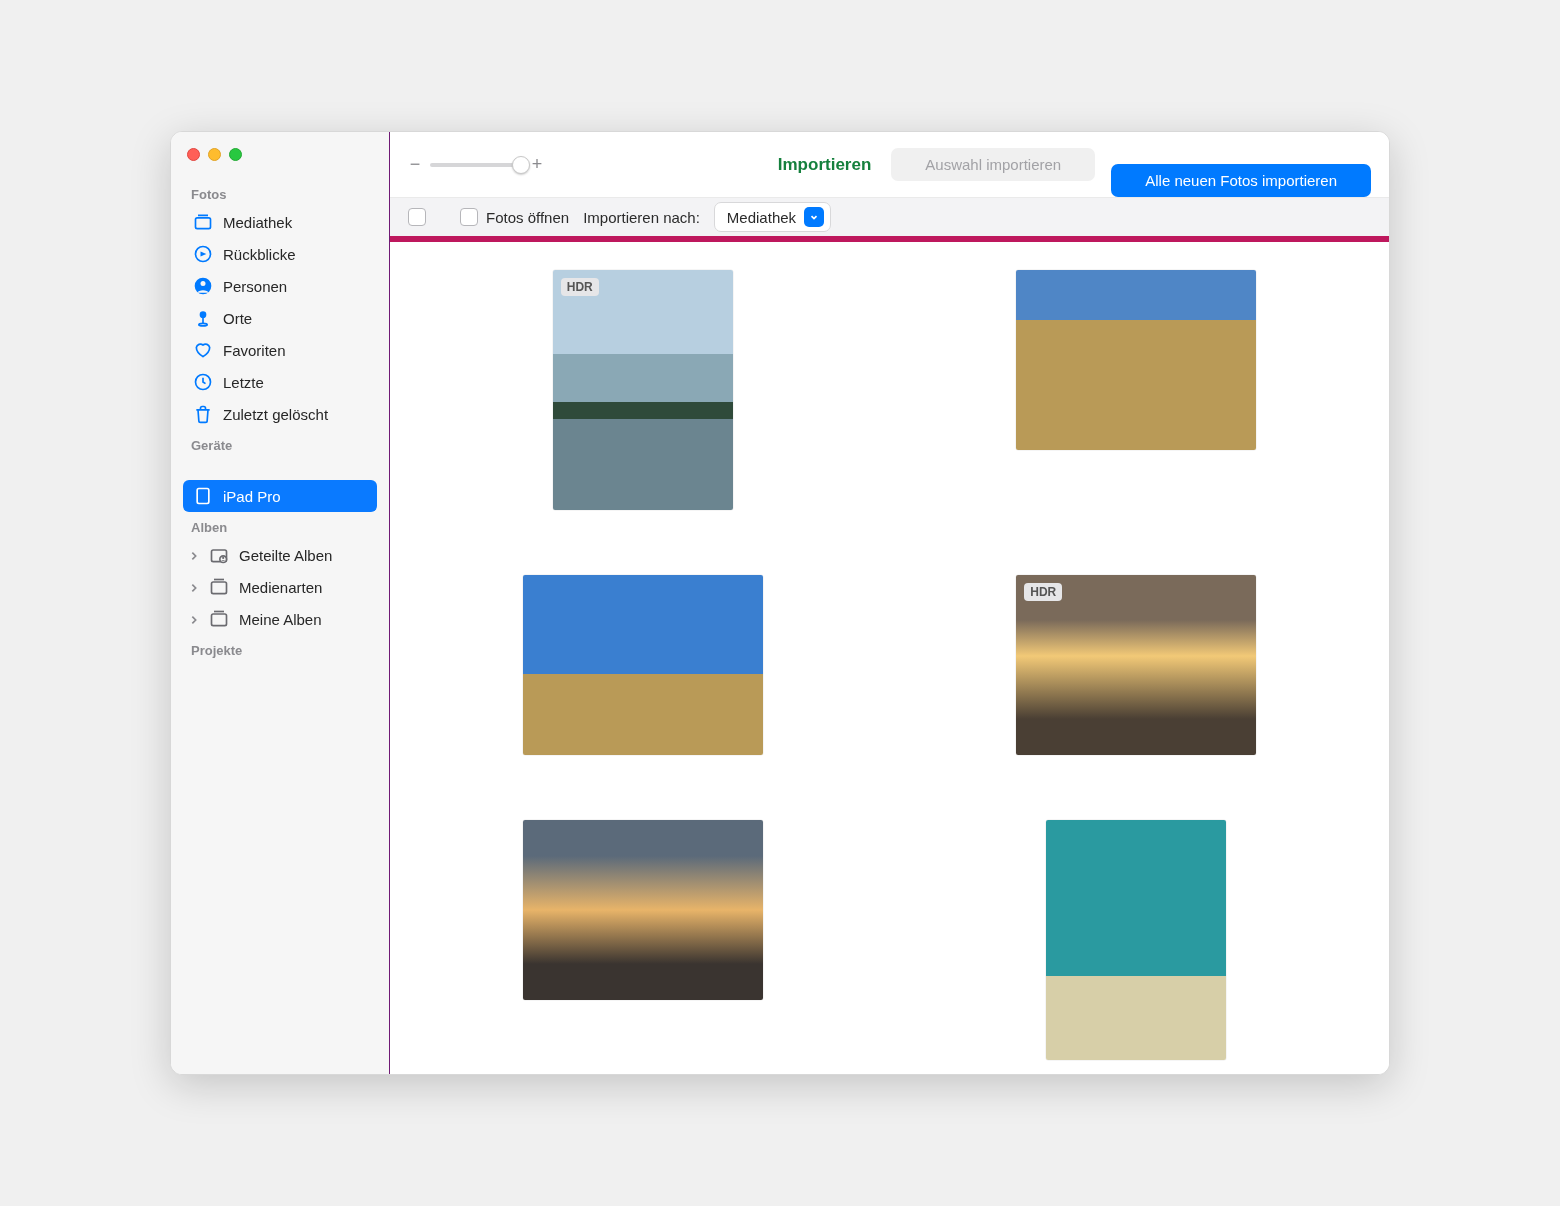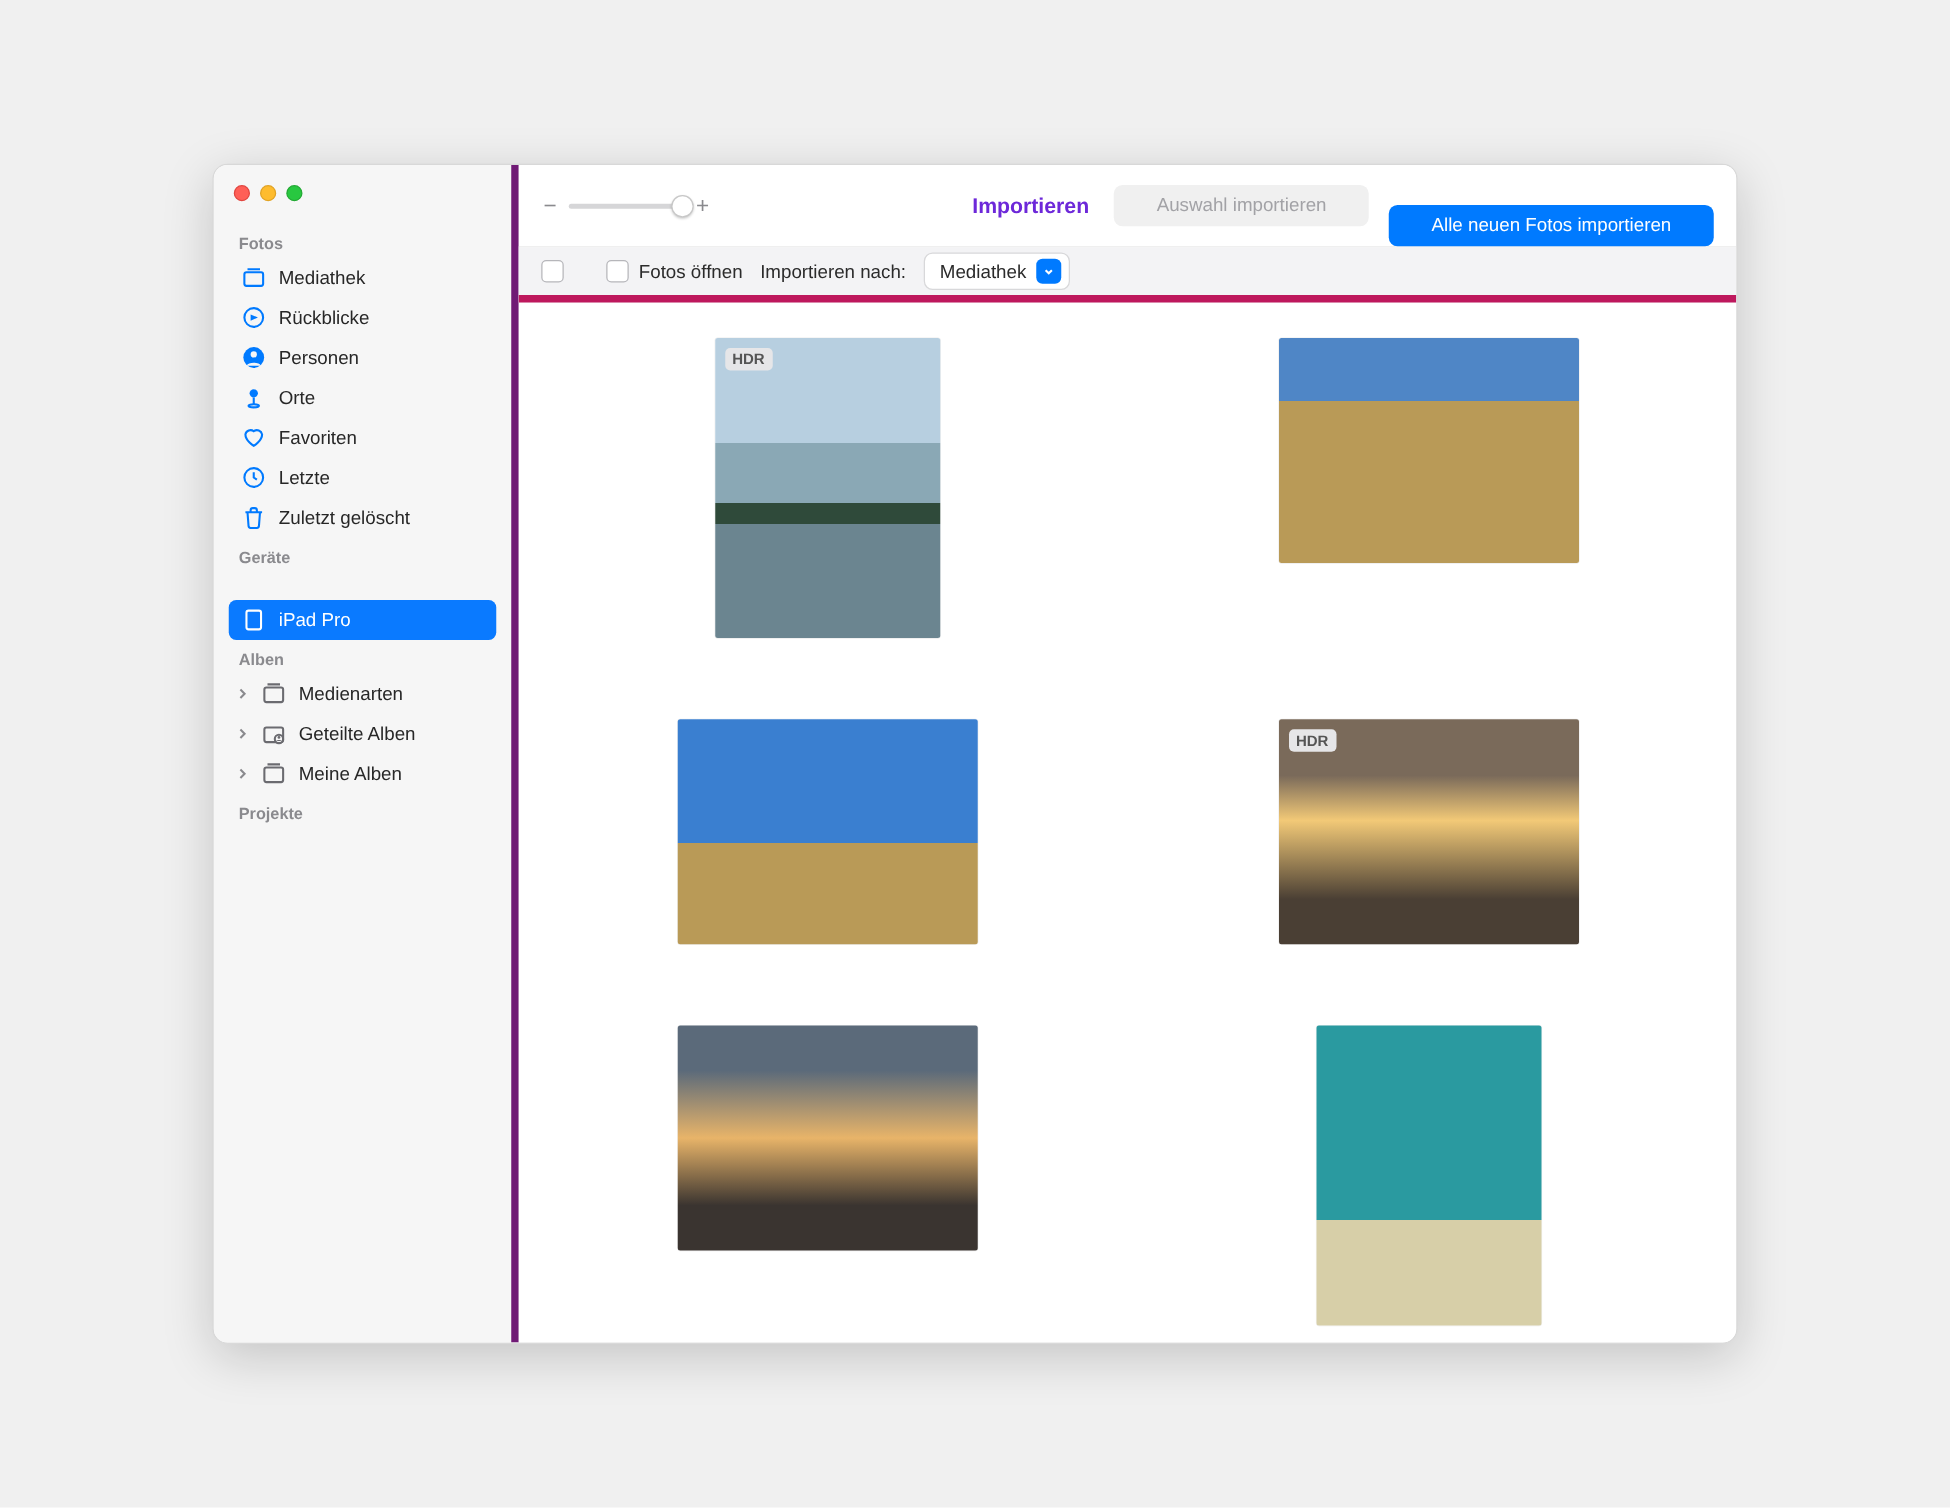--- a/index.html
+++ b/index.html
@@ -13,23 +13,23 @@
     width: 1220px; height: 944px;
     background: #ffffff;
     border-radius: 12px;
     box-shadow: 0 10px 40px rgba(0,0,0,0.18);
     display: flex;
     overflow: hidden;
     border: 1px solid #d8d8d8;
   }
   
   .sidebar {
-    width: 244px; flex-shrink: 0;
+    width: 219px; flex-shrink: 0;
     background: #f6f6f6;
-    border-right: 6px solid #701a75;
+    border-right: 1px solid #701a75;
     padding: 14px 12px 12px 12px;
     overflow-y: auto;
   }
   .traffic { display: flex; gap: 8px; padding: 2px 0 18px 4px; }
   .tl { width: 13px; height: 13px; border-radius: 50%; }
   .tl.red { background:#ff5f57; border:0.5px solid #e14640;}
   .tl.yel { background:#febc2e; border:0.5px solid #e1a325;}
   .tl.grn { background:#28c840; border:0.5px solid #23a934;}
   .section-head {
     font-size: 13px; font-weight: 600; color:#8a8a8e;
@@ -50,21 +50,21 @@
   .main { flex:1; display:flex; flex-direction:column; background:#fff; }
   .toolbar {
     height: 66px; display:flex; align-items:center;
     padding: 0 18px; gap: 16px; border-bottom:1px solid #eaeaea;
   }
   .zoom { display:flex; align-items:center; gap:8px; color:#8a8a8e; }
   .zoom .minus, .zoom .plus { font-size:18px; color:#8a8a8e; width:14px; text-align:center;}
   .slider { position:relative; width:92px; height:4px; background:#d6d6d8; border-radius:2px;}
   .slider .knob { position:absolute; right:-8px; top:50%; transform:translateY(-50%); width:18px; height:18px; background:#fff; border:0.5px solid #c8c8c8; border-radius:50%; box-shadow:0 1px 2px rgba(0,0,0,.2);}
   .tb-spacer { flex:1; }
-  .tb-title { font-size:17px; font-weight:700; color:#6d28d9; margin-right:4px;}
+  .tb-title { font-size:17px; font-weight:700; color:#15803d; margin-right:4px;}
   .btn {
     font-size:15px; padding:8px 34px; border-radius:7px; border:none;
     cursor:pointer; white-space:nowrap;
   }
   .btn.secondary { background:#f0f0f0; color:#a2a2a6; }
   .btn.primary { background:#007aff; color:#ffffff; font-weight:500;margin-top:31px;}
   
   .optbar {
     height:44px; display:flex; align-items:center; gap:14px;
     padding:0 18px; background:#f3f3f5; border-bottom:6px solid #be185d;
@@ -204,40 +204,40 @@
     <div class="section-head">Alben</div>
     <div class="side-item album">
       <span class="chev">
         <svg viewBox="0 0 12 12" width="10" height="10">
             <path d="M4 2l4 4-4 4" fill="none" stroke="currentColor" stroke-width="2"></path>
           </svg>
       </span>
       <span class="icon">
         <svg viewBox="0 0 24 24" width="20" height="20" fill="none" stroke="currentColor" stroke-width="2">
             <rect x="3" y="6" width="18" height="14" rx="2"></rect>
-            <path d="M6 3h12"></path>
-          </svg>
-      </span>
-      <span>Medienarten</span>
+            <circle cx="17" cy="17" r="4" fill="#f6f6f6"></circle>
+            <circle cx="17" cy="15.5" r="1.3" fill="currentColor" stroke="none"></circle>
+            <path d="M14.5 19c.7-1.2 4.3-1.2 5 0" fill="currentColor" stroke="none"></path>
+          </svg>
+      </span>
+      <span>Geteilte Alben</span>
     </div>
     <div class="side-item album">
       <span class="chev">
         <svg viewBox="0 0 12 12" width="10" height="10">
             <path d="M4 2l4 4-4 4" fill="none" stroke="currentColor" stroke-width="2"></path>
           </svg>
       </span>
       <span class="icon">
         <svg viewBox="0 0 24 24" width="20" height="20" fill="none" stroke="currentColor" stroke-width="2">
             <rect x="3" y="6" width="18" height="14" rx="2"></rect>
-            <circle cx="17" cy="17" r="4" fill="#f6f6f6"></circle>
-            <circle cx="17" cy="15.5" r="1.3" fill="currentColor" stroke="none"></circle>
-            <path d="M14.5 19c.7-1.2 4.3-1.2 5 0" fill="currentColor" stroke="none"></path>
-          </svg>
-      </span>
-      <span>Geteilte Alben</span>
+            <path d="M6 3h12"></path>
+          </svg>
+      </span>
+      <span>Medienarten</span>
     </div>
     <div class="side-item album">
       <span class="chev">
         <svg viewBox="0 0 12 12" width="10" height="10">
             <path d="M4 2l4 4-4 4" fill="none" stroke="currentColor" stroke-width="2"></path>
           </svg>
       </span>
       <span class="icon">
         <svg viewBox="0 0 24 24" width="20" height="20" fill="none" stroke="currentColor" stroke-width="2">
             <rect x="3" y="6" width="18" height="14" rx="2"></rect>

